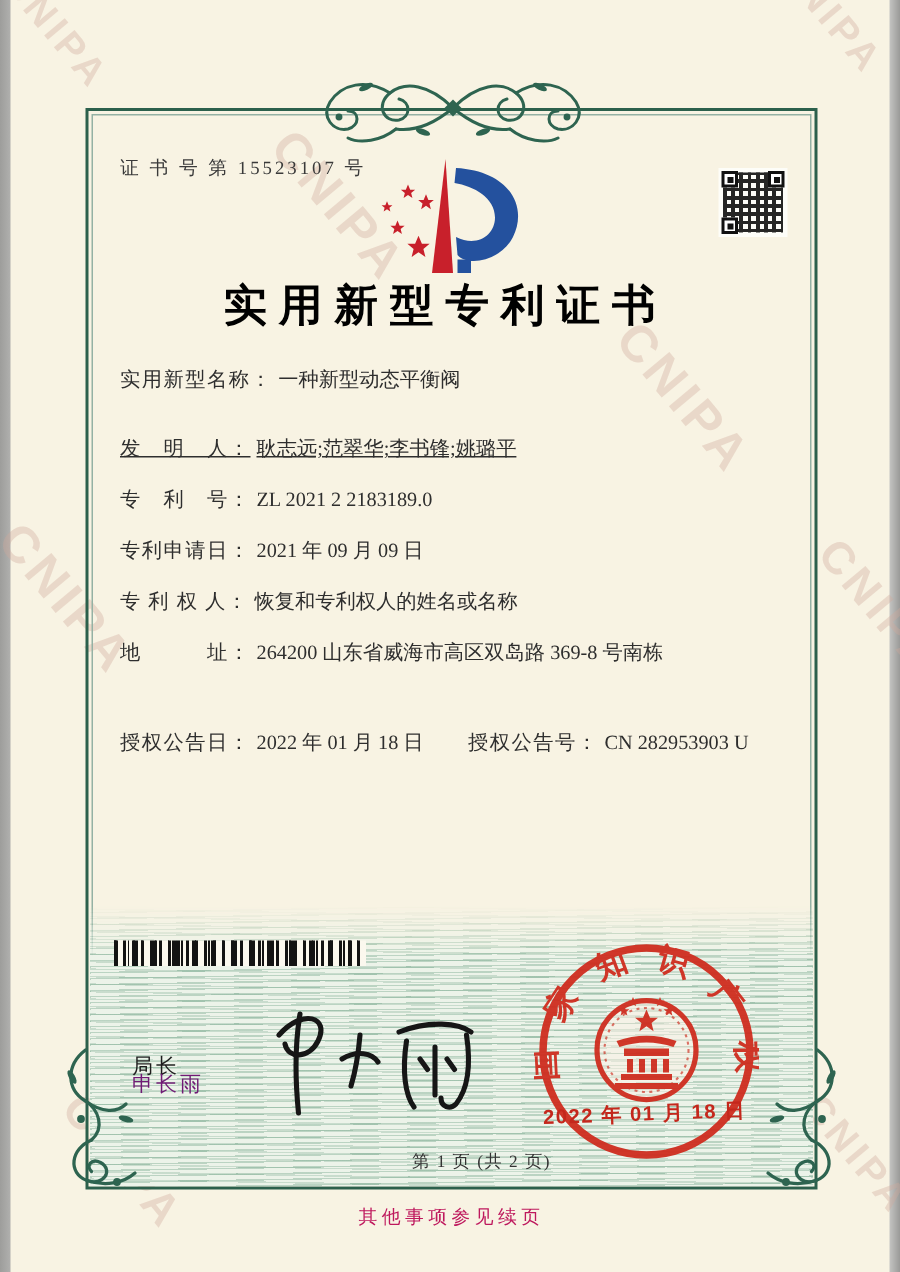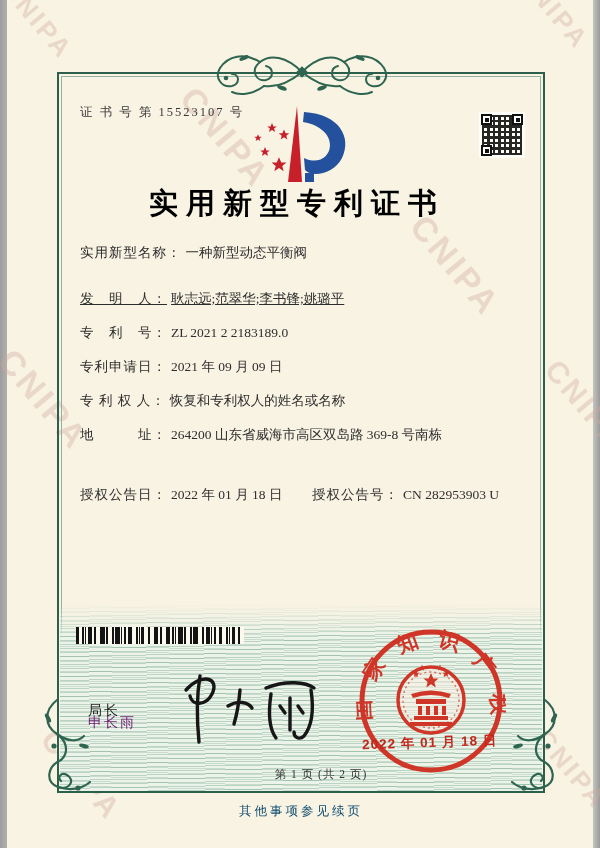--- a/index.html
+++ b/index.html
@@ -48,21 +48,21 @@
   #sig-title{position:absolute;left:88px;top:702px;font-size:14px;color:#1d1d1d;letter-spacing:2px;}
   #sig-name{position:absolute;left:88px;top:714px;font-size:14px;color:#701a75;letter-spacing:2px;}
   #signature{position:absolute;left:168px;top:660px;}
   #seal{position:absolute;left:356px;top:626px;opacity:.95;}
   #seal-date{position:absolute;left:362px;top:734px;font-size:13.5px;font-weight:bold;color:#c4271c;
              letter-spacing:1px;transform:rotate(-2deg);white-space:nowrap;
              font-family:"Liberation Sans","DejaVu Sans",sans-serif;}
   #page-info{position:absolute;left:57px;top:767px;width:528px;text-align:center;font-size:11.5px;
              color:#333;letter-spacing:1px;}
   #footer-note{position:absolute;left:57px;top:803px;width:488px;text-align:center;font-size:12.5px;
-             color:#0c4a6e;letter-spacing:3px;}
+             color:#be185d;letter-spacing:3px;}
   .orn{position:absolute;}
 </style>
 </head>
 <body>
 
 <div id="page">
 
   <div id="edge-left" class="edge"></div>
   <div id="edge-right" class="edge"></div>
 

